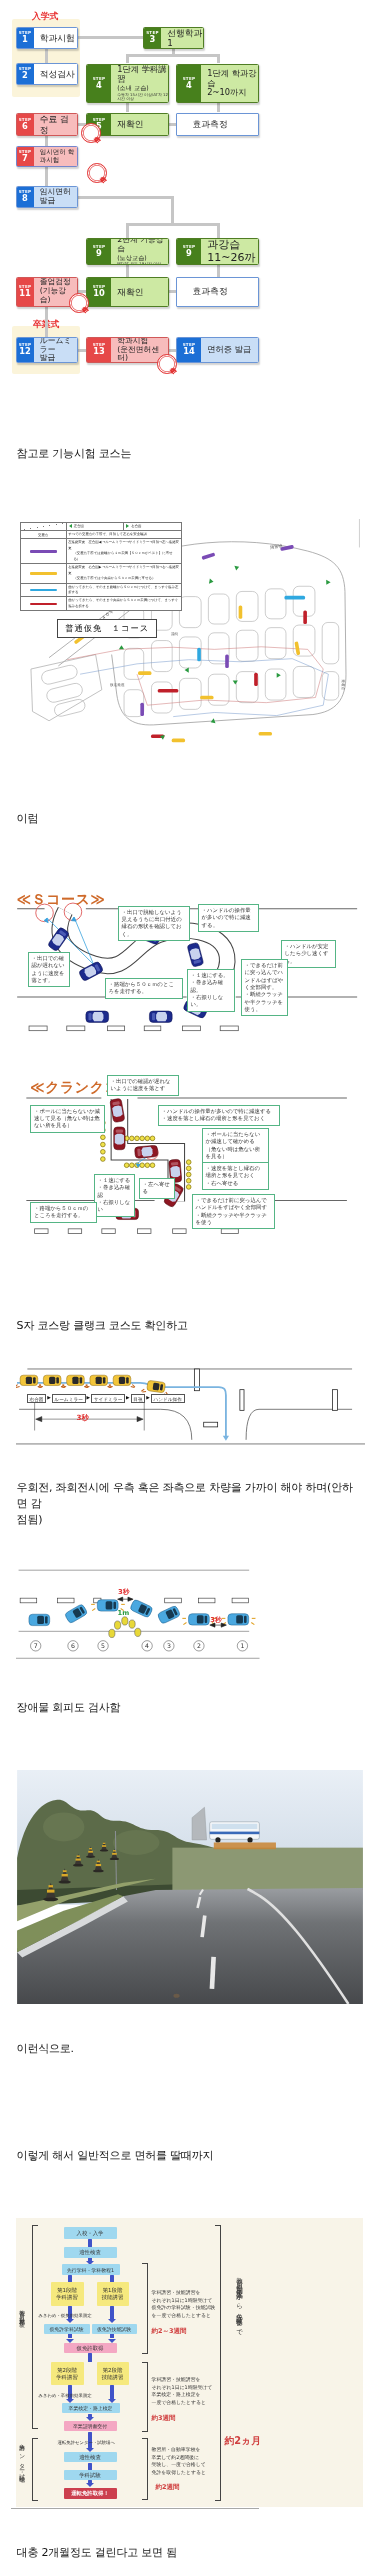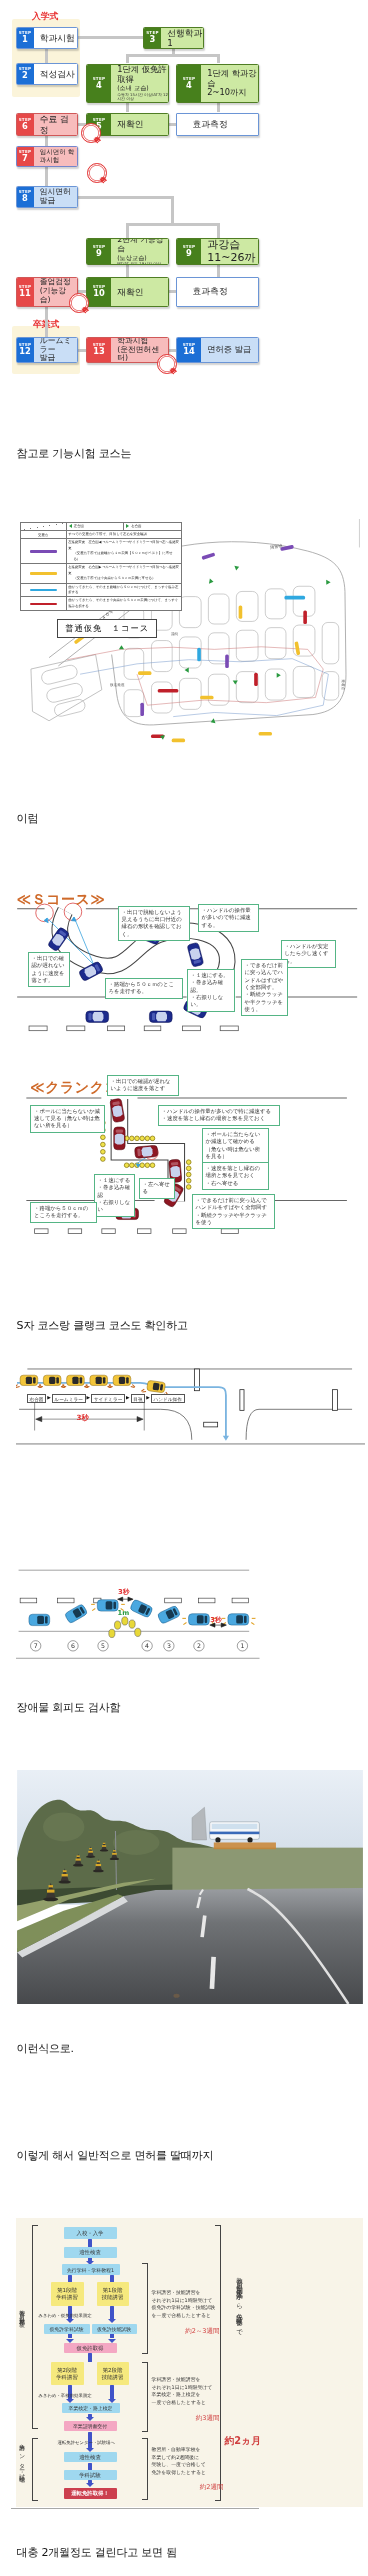--- a/index.html
+++ b/index.html
@@ -54,21 +54,21 @@
   
   .f2{position:absolute;background:#f8f4e8}
   .f2box{position:absolute;display:flex;align-items:center;justify-content:center;text-align:center;font-size:5.4px;color:#333;line-height:1.25;white-space:pre-line;border-radius:1px}
   .f2-blue{background:#9fd8ef}.f2-yellow{background:#f6e97e}.f2-pink{background:#f4a7c3}
   .f2-red{background:#cc3f4e;color:#fff;font-weight:bold}
   .f2s{font-size:4.9px}
   .fbar{position:absolute;background:#4053c8;border-radius:0.5px}
   .fhead{position:absolute;width:0;height:0;border-left:4.1px solid transparent;border-right:4.1px solid transparent;border-top:4.7px solid #4053c8}
   .f2txt{position:absolute;font-size:4.4px;color:#333;white-space:nowrap}
   .f2note{position:absolute;width:68px;font-size:4.9px;color:#333;line-height:1.55;white-space:pre-line}
-  .f2time{position:absolute;width:68px;text-align:right;font-size:6.5px;font-weight:normal;color:#d04040}
+  .f2time{position:absolute;width:68px;text-align:left;font-size:6.5px;font-weight:bold;color:#d04040}
   .brkL{position:absolute;border-left:0.8px solid #444;border-top:0.8px solid #444;border-bottom:0.8px solid #444;width:6.2px}
   .brkR{position:absolute;border-right:0.8px solid #444;border-top:0.8px solid #444;border-bottom:0.8px solid #444;width:6.2px}
   .vt{position:absolute;writing-mode:vertical-rl;text-orientation:upright;color:#333;letter-spacing:1.6px}
 </style>
 </head>
 <body>
 
 <div id="canvas">
 
   <div class="abs" style="left:0;top:0;width:369px;height:393px">
@@ -122,21 +122,21 @@
           <span class="sn">3</span>
         </div>
       <div class="body">선행학과 1</div>
     </div>
     <div class="step gr wide" style="left:86px;top:64px;width:83px;height:39px">
       <div class="tab">
           <span class="sw">STEP</span>
           <span class="sn">4</span>
         </div>
       <div class="body" style="font-size:8.3px">
-        <span>1단계 仮免許取得</span>
+        <span>1단계 学科講習</span>
         <span class="sub">(소내 교습)</span>
         <span class="note">수동차 15시간 이상/AT차 12시간 이상</span>
       </div>
     </div>
     <div class="step gr wide" style="left:176px;top:64px;width:83px;height:39px">
       <div class="tab">
           <span class="sw">STEP</span>
           <span class="sn">4</span>
         </div>
       <div class="body" style="font-size:8.3px">1단계 학과강습
@@ -603,20 +603,22 @@
       <span class="seqarr">▶</span>
       <span class="seqbox">サイドミラー</span>
       <span class="seqarr">▶</span>
       <span class="seqbox">目視</span>
       <span class="seqarr">▶</span>
       <span class="seqbox">ハンドル操作</span>
     </div>
     <div class="redtxt abs" style="left:61px;top:51px;font-size:7.2px">3秒</div>
   </div>
 
+  <div class="cap" style="top:1480px;width:342px">우회전, 좌회전시에 우측 혹은 좌측으로 차량을 가까이 해야 하며(안하면 감
+점됨)</div>
 
   <div class="abs" style="left:15.5px;top:1567px;width:342px;height:96px">
     <svg width="342" height="96" viewBox="0 0 660 185" style="position:absolute;left:0;top:0">
       <defs>
         <g id="carB">
           <rect x="-20" y="-11" width="40" height="22" rx="7" fill="#4aa8e0" stroke="#1a6090"></rect>
           <rect x="-9" y="-8" width="13" height="16" rx="3" fill="#163a52"></rect>
           <rect x="-16" y="-7" width="5" height="14" rx="2" fill="#163a52"></rect>
         </g>
         <g id="flashY" stroke="#e0a020" stroke-width="2" fill="none">

